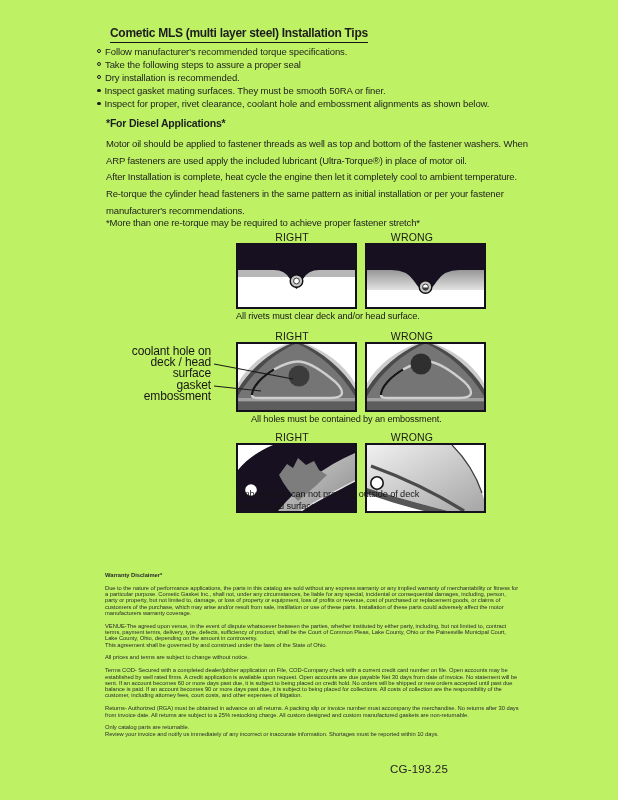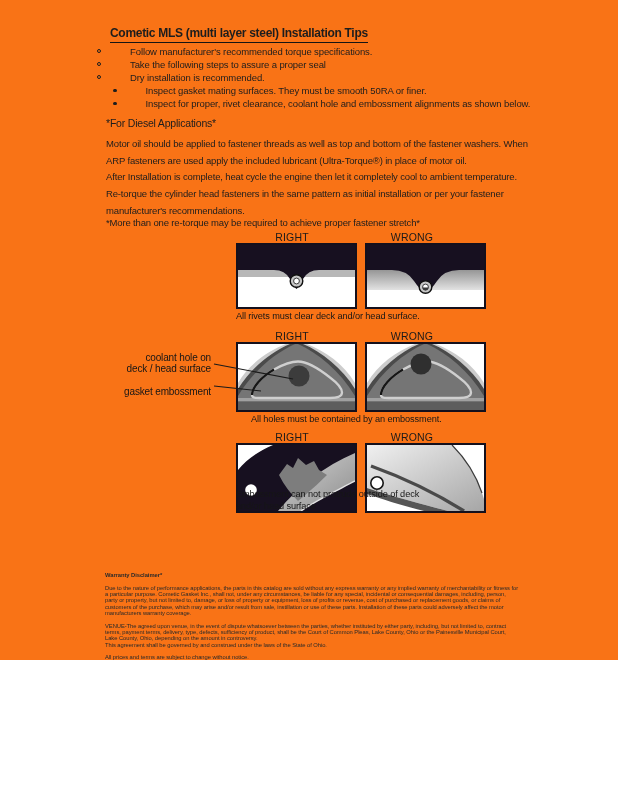--- a/index.html
+++ b/index.html
@@ -1,61 +1,61 @@
 <!DOCTYPE html>
 <html><head>
 <meta charset="utf-8">
 <style>
   * { margin:0; padding:0; box-sizing:border-box; }
   html,body { background:#ffffff; }
   .page {
-    position:relative; width:618px; height:660px; background:#f97316;
+    position:relative; width:618px; height:800px; background:#bef264;
     font-family:"Liberation Sans","DejaVu Sans",sans-serif; color:#1d1d1d;
     overflow:hidden;
   }
   .abs { position:absolute; }
 
   
   .title {
     left:110px; top:26px; font-size:12px; font-weight:bold; letter-spacing:-0.3px;
     border-bottom:1.6px solid #151515; padding-bottom:2px; white-space:nowrap;
   }
 
   
   .bullets { left:97px; top:45px; font-size:9.5px; letter-spacing:-0.1px; }
-  .b-line { display:flex; align-items:flex-start; height:13px; line-height:13px;gap:25px; }
-  .b-line.sub { margin-left:16px; }
+  .b-line { display:flex; align-items:flex-start; height:13px; line-height:13px; }
+  .b-line.sub { }
   .dot-open {
     width:4px; height:4px; border:1px solid #1d1d1d; border-radius:50%;
     margin:4px 4px 0 0; flex:0 0 auto;
   }
   .dot-fill {
     width:3.5px; height:3.5px; background:#1d1d1d; border-radius:50%;
     margin:4.5px 4px 0 0; flex:0 0 auto;
   }
 
   
-  .diesel-h { left:106px; top:117px; font-size:10.5px; font-weight:normal; letter-spacing:-0.2px; }
+  .diesel-h { left:106px; top:117px; font-size:10.5px; font-weight:bold; letter-spacing:-0.2px; }
   .para { left:106px; width:428px; font-size:9.5px; line-height:17px; letter-spacing:-0.15px; }
   .p1 { top:135px; }
   .p2 { top:168px; }
   .note { top:214px; }
 
   
   .dg-label { width:120px; text-align:center; font-size:10.5px; color:#1a1a1a; letter-spacing:0.2px; }
   .caption { font-size:9.2px; letter-spacing:-0.1px; color:#161616; line-height:11.5px; }
 
   
   .panel { border:2px solid #14101c; background:#fff; }
   .panel svg { display:block; }
   .pL { left:236px; width:121px; }
   .pR { left:365px; width:121px; }
 
   
-  .side-label { font-size:10px; letter-spacing:-0.15px; color:#161616; line-height:11px; text-align:right;margin-top:6px; }
+  .side-label { font-size:12px; letter-spacing:-0.15px; color:#161616; line-height:11px; text-align:right; }
 
   
   .disclaimer { left:105px; top:572px; width:414px; font-size:5.8px; line-height:6.3px; letter-spacing:-0.05px; color:#2a2a2a; }
   .disclaimer .dh { font-weight:bold; margin-bottom:6.5px; }
   .disclaimer p { margin:0 0 6.5px 0; }
 
   .footer { left:390px; top:763px; font-size:11.5px; letter-spacing:0.2px; color:#222; }
 
   .overlay { pointer-events:none; }
 </style>

